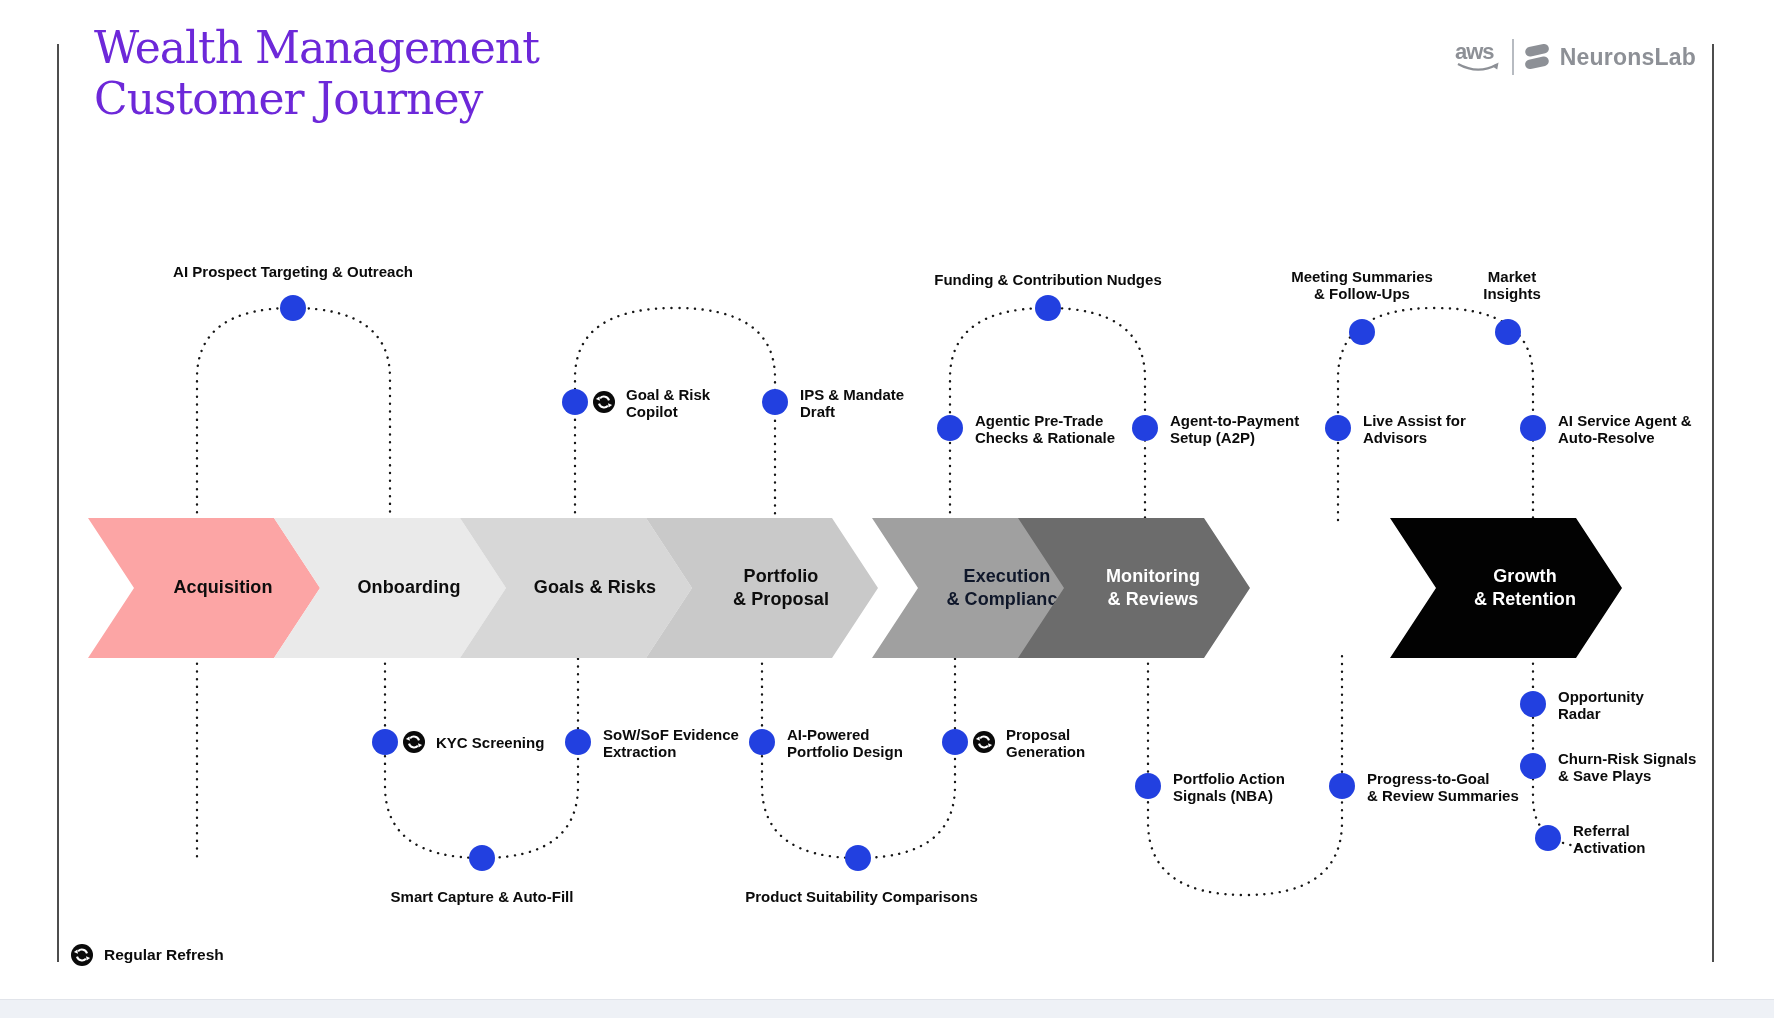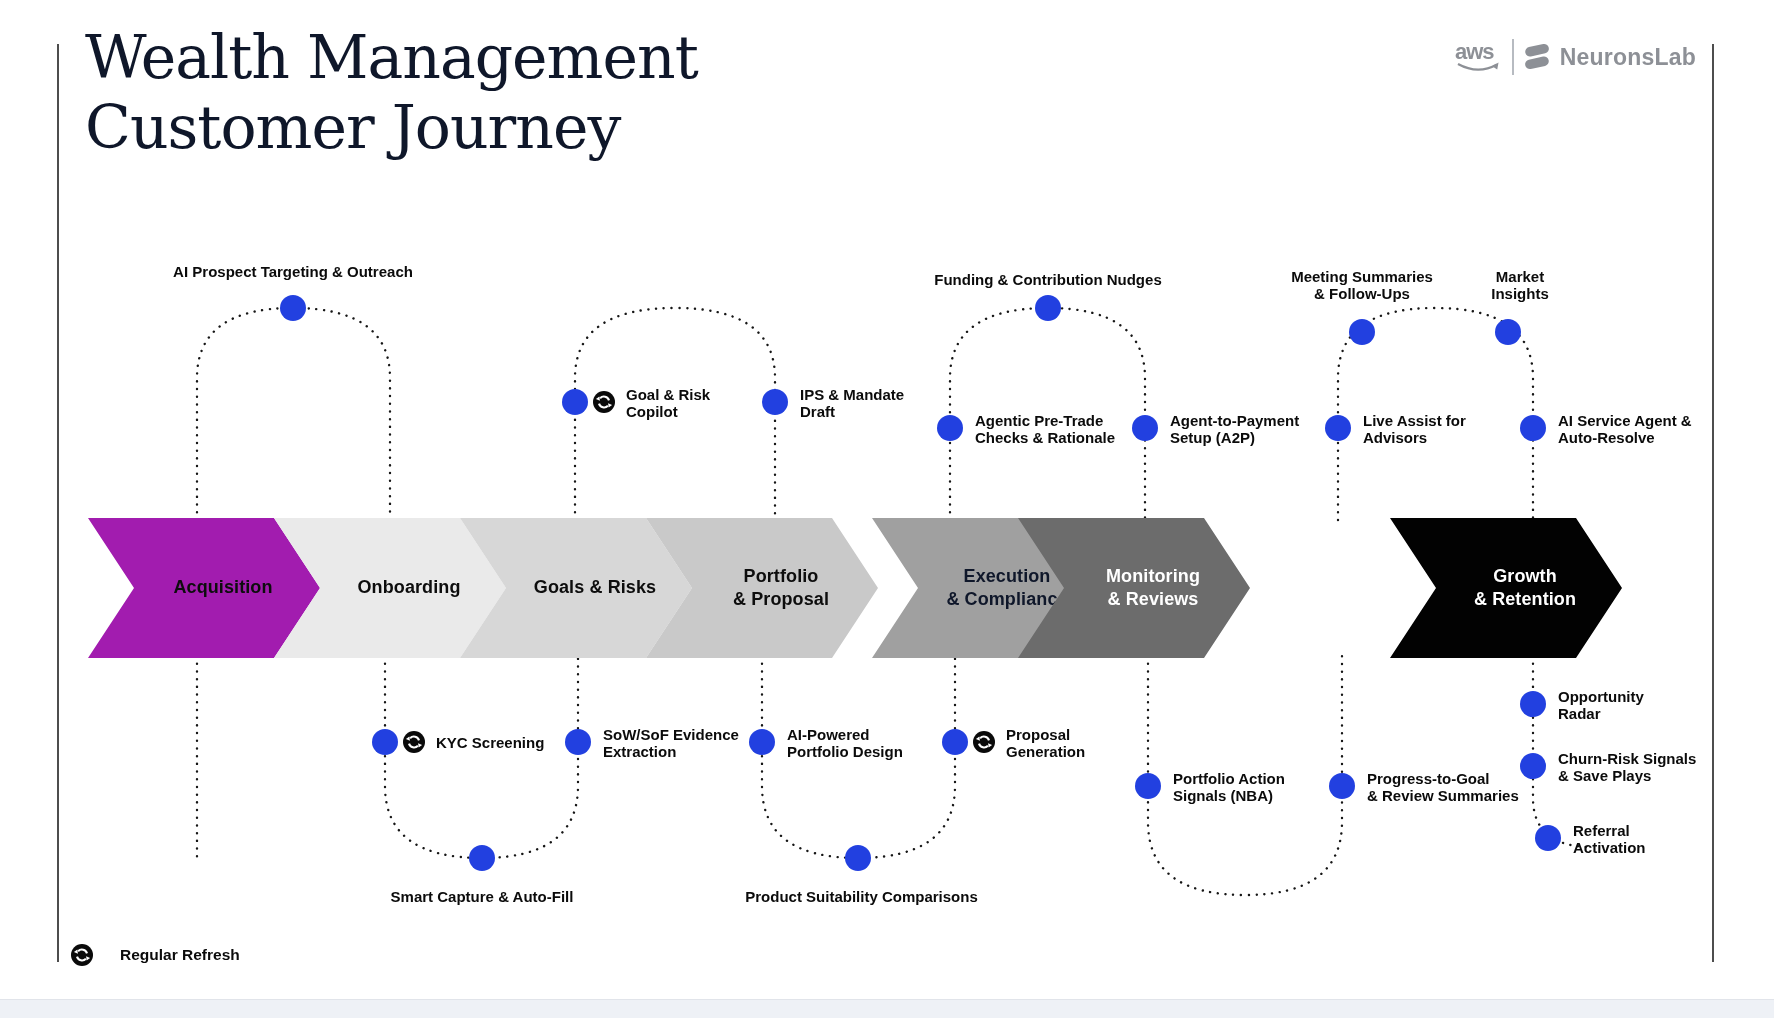--- a/index.html
+++ b/index.html
@@ -7,23 +7,23 @@
     width:1774px;height:1018px;position:relative;overflow:hidden;
     background:#ffffff;font-family:"Liberation Sans",sans-serif;
   }
   
   .frame-line{position:absolute;width:2px;background:#4d4d4d;}
   .frame-left{left:57px;top:44px;height:918px;}
   .frame-right{left:1712px;top:44px;height:918px;}
 
   
   .title{
-    position:absolute;left:85px;top:22px;
-    font-family:"DejaVu Serif",serif;font-weight:400;color:#0f172a;
-    font-size:60px;line-height:1.17;letter-spacing:-1px;white-space:nowrap;
+    position:absolute;left:94px;top:22px;
+    font-family:"DejaVu Serif",serif;font-weight:400;color:#6d28d9;
+    font-size:44px;line-height:1.17;letter-spacing:-1px;white-space:nowrap;
   }
 
   
   .logos{position:absolute;top:38px;right:78px;display:flex;align-items:center;gap:8px;}
   .logo-aws svg{display:block;}
   .logo-divider{width:2px;height:36px;background:#b7bbc1;}
   .logo-nl{display:flex;align-items:center;gap:8px;color:#8d9096;font-weight:700;font-size:23px;letter-spacing:0.2px;}
 
   
   svg.paths{position:absolute;left:0;top:0;z-index:1;}
@@ -45,21 +45,21 @@
   .dot{position:absolute;left:-13px;top:-13px;width:26px;height:26px;border-radius:50%;background:#2240e0;}
   .refresh-icon{position:absolute;left:17px;top:-12px;width:24px;height:24px;}
   .refresh-icon svg{display:block;width:24px;height:24px;}
   .nlabel{position:absolute;font-size:15px;font-weight:bold;color:#0b0b0b;line-height:1.14;white-space:nowrap;}
   .nlabel.right{left:25px;top:1px;transform:translateY(-50%);text-align:left;}
   .nlabel.right.after-icon{left:51px;}
   .nlabel.above{left:0;transform:translateX(-50%);text-align:center;}
   .nlabel.below{left:0;transform:translateX(-50%);text-align:right;}
 
   
-  .legend{position:absolute;left:70px;top:943px;display:flex;align-items:center;gap:26px;z-index:3;}
+  .legend{position:absolute;left:70px;top:943px;display:flex;align-items:center;gap:10px;z-index:3;}
   .legend .refresh-icon{position:static;width:24px;height:24px;}
   .legend-label{font-size:15.5px;font-weight:bold;color:#0b0b0b;}
 
   
   .footer-strip{position:absolute;left:0;bottom:0;width:100%;height:18px;background:#eef1f6;border-top:1px solid #e1e4ea;z-index:4;}
 </style>
 </head>
 <body>
 
 <div class="frame-line frame-left"></div>
@@ -94,21 +94,21 @@
   <path d="M 950 520 L 950 378 Q 950 308 1048 308 Q 1145 308 1145 378 L 1145 520"></path>
   <path d="M 1338 520 L 1338 378 Q 1338 308 1435 308 Q 1533 308 1533 378 L 1533 520"></path>
   <path d="M 197 656 L 197 858"></path>
   <path d="M 385 656 L 385 786 Q 385 858 482 858 Q 578 858 578 786 L 578 656"></path>
   <path d="M 762 656 L 762 786 Q 762 858 858 858 Q 955 858 955 786 L 955 656"></path>
   <path d="M 1148 656 L 1148 822 Q 1148 895 1245 895 Q 1342 895 1342 822 L 1342 656"></path>
   <path d="M 1533 656 L 1533 798 Q 1533 845 1588 847"></path>
 </svg>
 
 <div class="band">
-    <div class="stage" style="left: 0px; background: #a21caf; color: rgb(13, 13, 13);">
+    <div class="stage" style="left: 0px; background: #fca5a5; color: rgb(13, 13, 13);">
       <div>Acquisition</div>
     </div>
     <div class="stage" style="left: 186px; background: rgb(234, 234, 234); color: rgb(13, 13, 13);">
       <div>Onboarding</div>
     </div>
     <div class="stage" style="left: 372px; background: rgb(215, 215, 215); color: rgb(13, 13, 13);">
       <div>Goals &amp; Risks</div>
     </div>
     <div class="stage" style="left: 558px; background: rgb(201, 201, 201); color: rgb(13, 13, 13);">
       <div>Portfolio</div>
@@ -180,21 +180,21 @@
     </div>
     <div class="node" style="left: 1362px; top: 332px;">
       <div class="dot" style="background: rgb(34, 64, 224);"></div>
       <div class="nlabel above" style="bottom: 30px; margin-left: 0;">
         <div>Meeting Summaries</div>
         <div>&amp; Follow-Ups</div>
       </div>
     </div>
     <div class="node" style="left: 1508px; top: 332px;">
       <div class="dot" style="background: rgb(34, 64, 224);"></div>
-      <div class="nlabel above" style="bottom: 30px; margin-left: 12px;">
+      <div class="nlabel above" style="bottom: 30px; margin-left: 4px;">
         <div>Market</div>
         <div>Insights</div>
       </div>
     </div>
     <div class="node" style="left: 1338px; top: 428px;">
       <div class="dot" style="background: rgb(34, 64, 224);"></div>
       <div class="nlabel right">
         <div>Live Assist for</div>
         <div>Advisors</div>
       </div>

